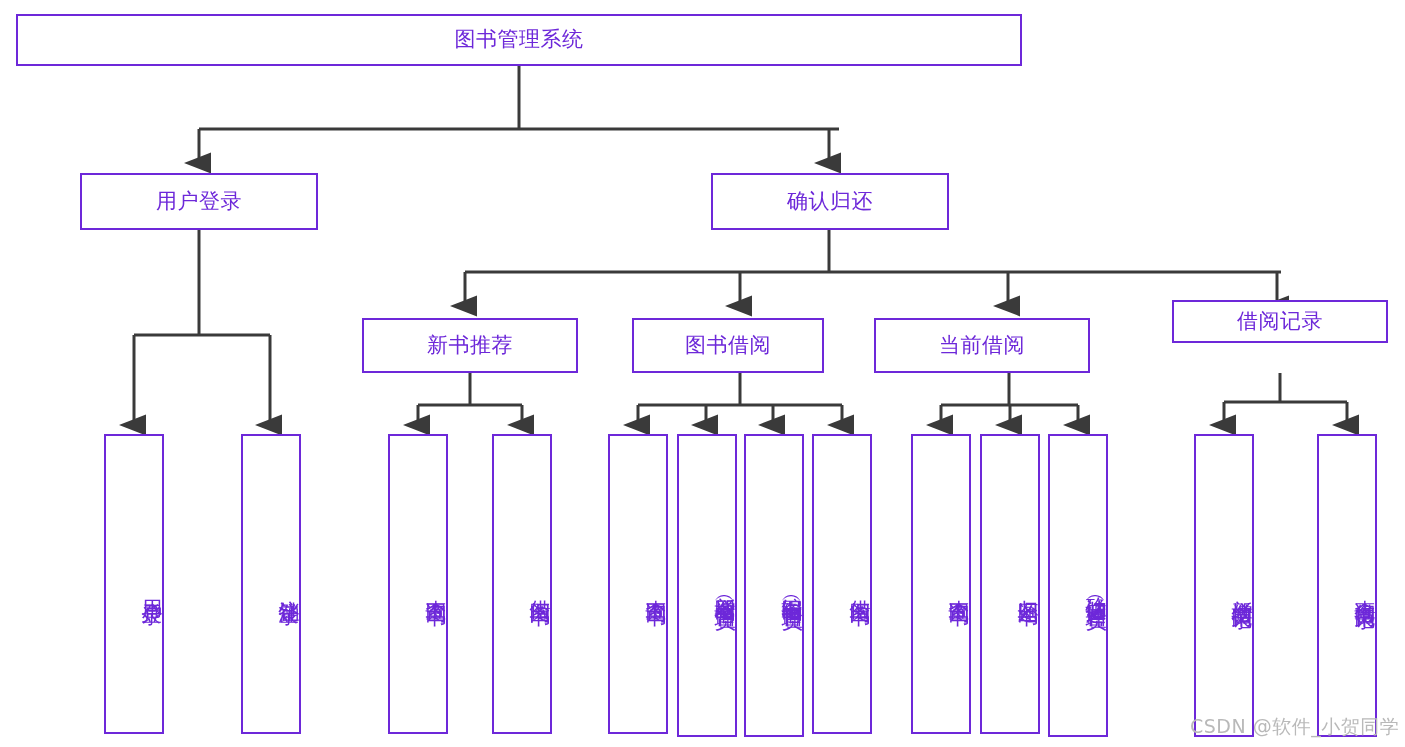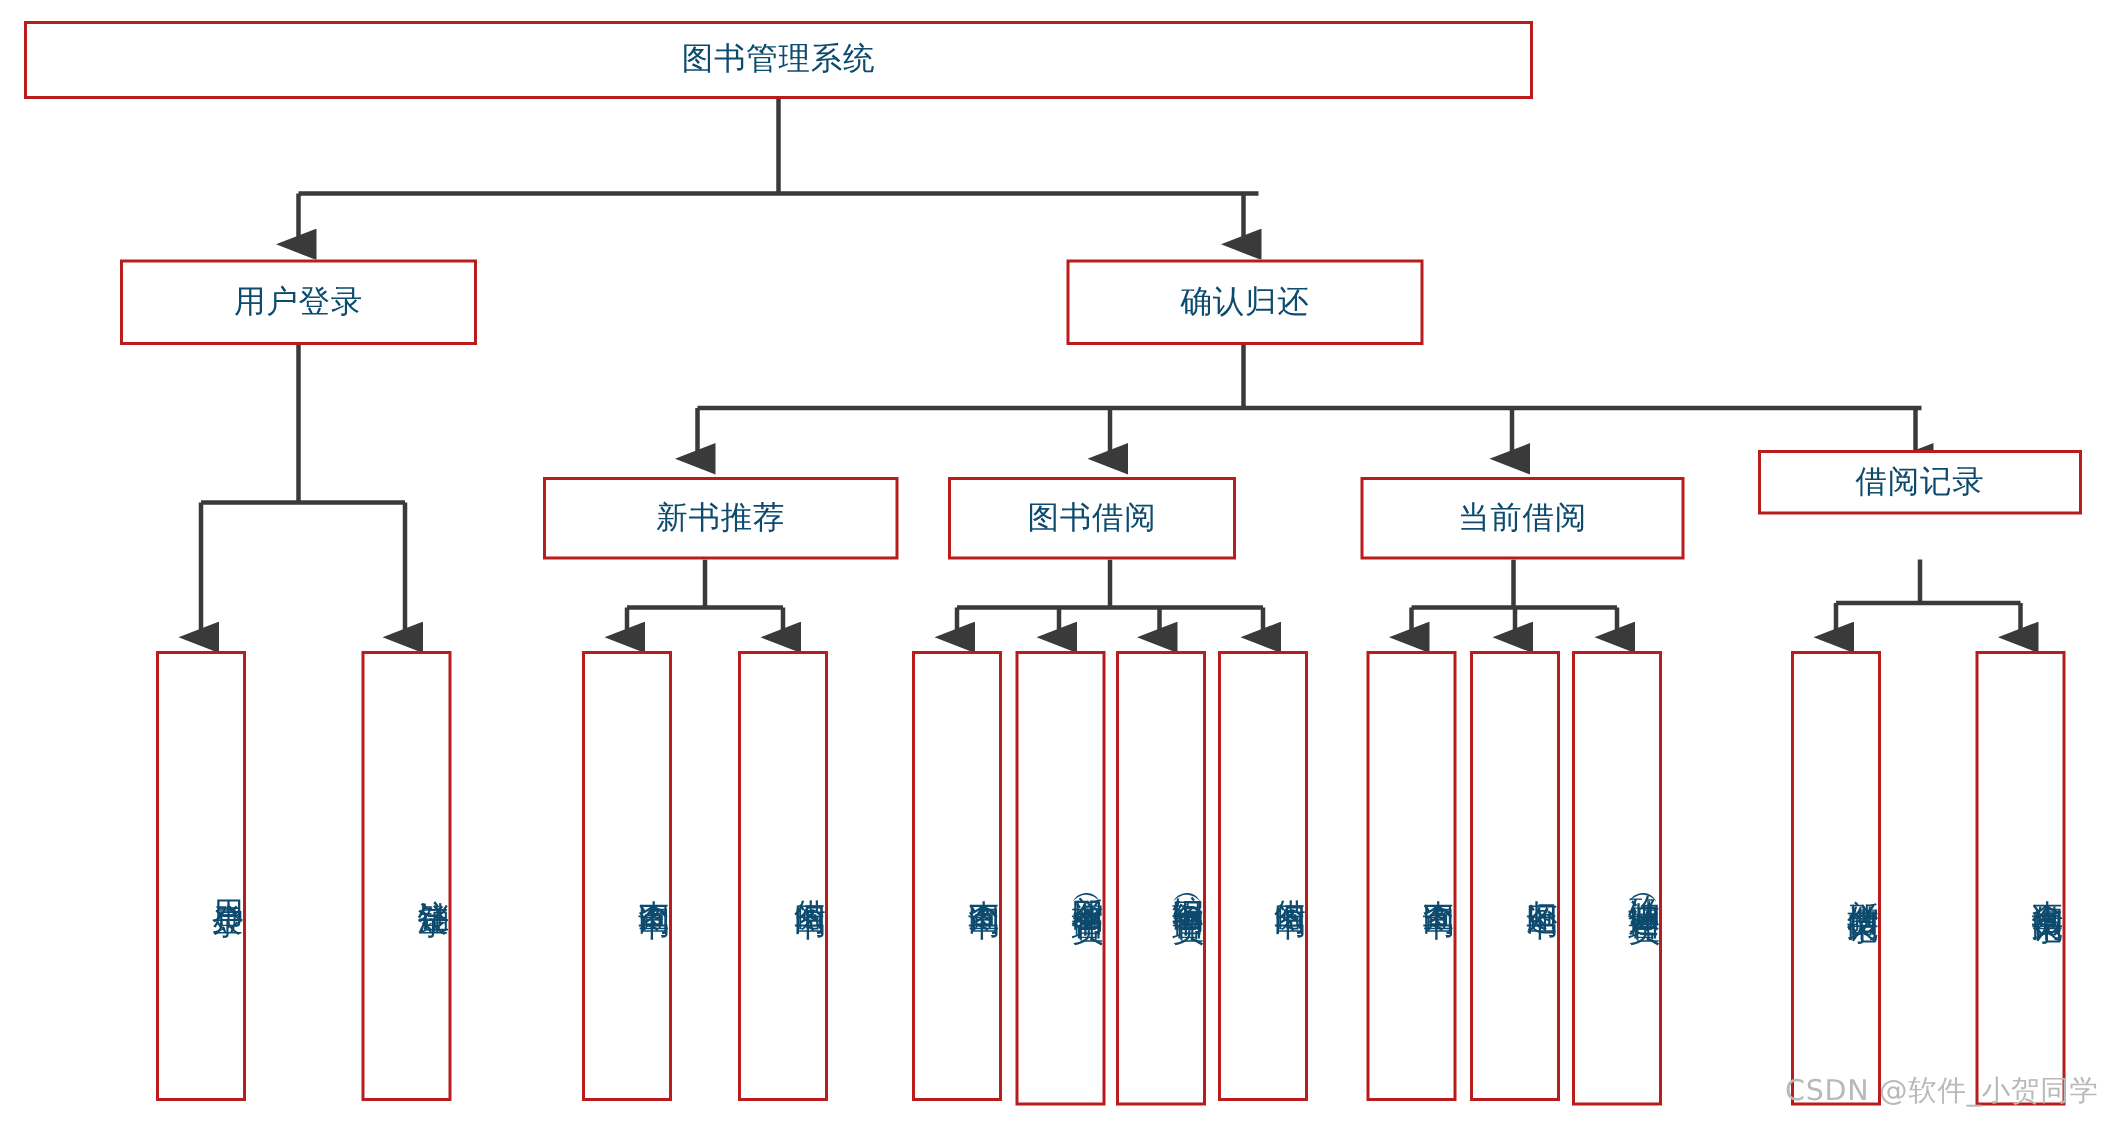--- a/index.html
+++ b/index.html
@@ -23,25 +23,25 @@
     left: 0;
     top: 0;
     width: 1405px;
     height: 747px;
     pointer-events: none;
   }
   .node {
     position: absolute;
     box-sizing: border-box;
     background: #ffffff;
-    border: 2px solid #b91c1c;
+    border: 2px solid #6d28d9;
     display: flex;
     align-items: center;
     justify-content: center;
-    color: #0c4a6e;
+    color: #6d28d9;
   }
   .node.horizontal {
     font-size: 21px;
     line-height: 1.2;
     letter-spacing: 0.5px;
     white-space: nowrap;
   }
   .node.vertical {
     font-size: 21px;
     letter-spacing: 2px;
@@ -124,27 +124,27 @@
     <span>图书管理系统</span>
   </div>
 
   <div class="node horizontal" style="left:80px; top:173px; width:238px; height:57px;">
     <span>用户登录</span>
   </div>
   <div class="node horizontal" style="left:711px; top:173px; width:238px; height:57px;">
     <span>确认归还</span>
   </div>
 
-  <div class="node horizontal" style="left:362px; top:318px; width:237px; height:55px;">
+  <div class="node horizontal" style="left:362px; top:318px; width:216px; height:55px;">
     <span>新书推荐</span>
   </div>
   <div class="node horizontal" style="left:632px; top:318px; width:192px; height:55px;">
     <span>图书借阅</span>
   </div>
-  <div class="node horizontal" style="left:907px; top:318px; width:216px; height:55px;">
+  <div class="node horizontal" style="left:874px; top:318px; width:216px; height:55px;">
     <span>当前借阅</span>
   </div>
   <div class="node horizontal" style="left:1172px; top:300px; width:216px; height:43px;align-items:center;">
     <span>借阅记录</span>
   </div>
 
   <div class="node vertical" style="left:104px; top:434px; width:60px; height:300px;">
     <span class="vtext">用户登录</span>
   </div>
   <div class="node vertical" style="left:241px; top:434px; width:60px; height:300px;">

